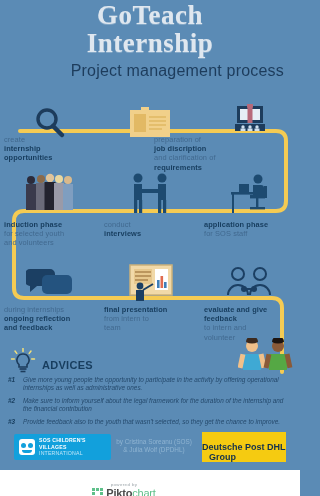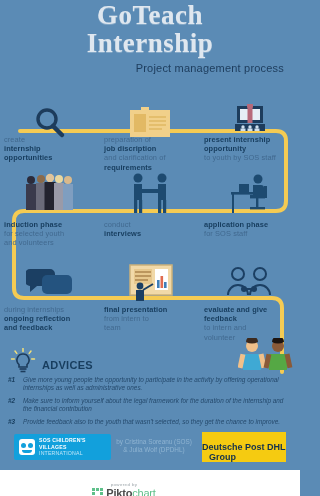--- a/index.html
+++ b/index.html
@@ -14,21 +14,21 @@
   
   .header{text-align:center;}
   .title-line{
     font-family:"Liberation Serif",serif;
     font-size:27px;line-height:30px;font-weight:700;
     color:#dfe7ef;letter-spacing:.5px;
     text-shadow:0 1px 0 rgba(255,255,255,.25);
   }
   .title-line.t2{margin-top:-2px;}
   .subtitle{
-    font-size:11px;color:#1d3c5c;margin-top:4px;
+    font-size:16px;color:#1d3c5c;margin-top:4px;
     padding-right:16px;text-align:right;letter-spacing:.2px;
   }
 
   
   .path{position:absolute;left:0;top:0;width:300px;height:496px;pointer-events:none;}
 
   
   .row{position:absolute;left:0;width:300px;display:flex;}
   .cell{flex:1;position:relative;}
   .icon-cell{display:flex;align-items:flex-end;justify-content:center;height:48px;}
@@ -141,25 +141,20 @@
     <div class="cell txt">
       <div class="l">create</div>
       <div class="b" style="white-space:pre-line">internship
 opportunities</div>
     </div>
     <div class="cell txt">
       <div class="l">preparation of</div>
       <div class="b">job discription</div>
       <div class="l">and clarification of</div>
       <div class="b">requirements</div>
-    </div>
-    <div class="cell txt">
-      <div class="b" style="white-space:pre-line">present internship
-opportunity</div>
-      <div class="l" style="white-space:pre-line">to youth by SOS staff</div>
     </div>
   </div>
 
   <div class="row" style="top:166px;">
     <div class="cell icon-cell">
       <svg width="54" height="42" viewBox="0 0 54 42">
         <g>
           <circle cx="8" cy="8" r="4" fill="#2b2b3a"></circle>
             <rect x="3" y="12" width="10" height="26" fill="#3a3a4c"></rect>
           <circle cx="18" cy="7" r="4" fill="#8a6a4a"></circle>

